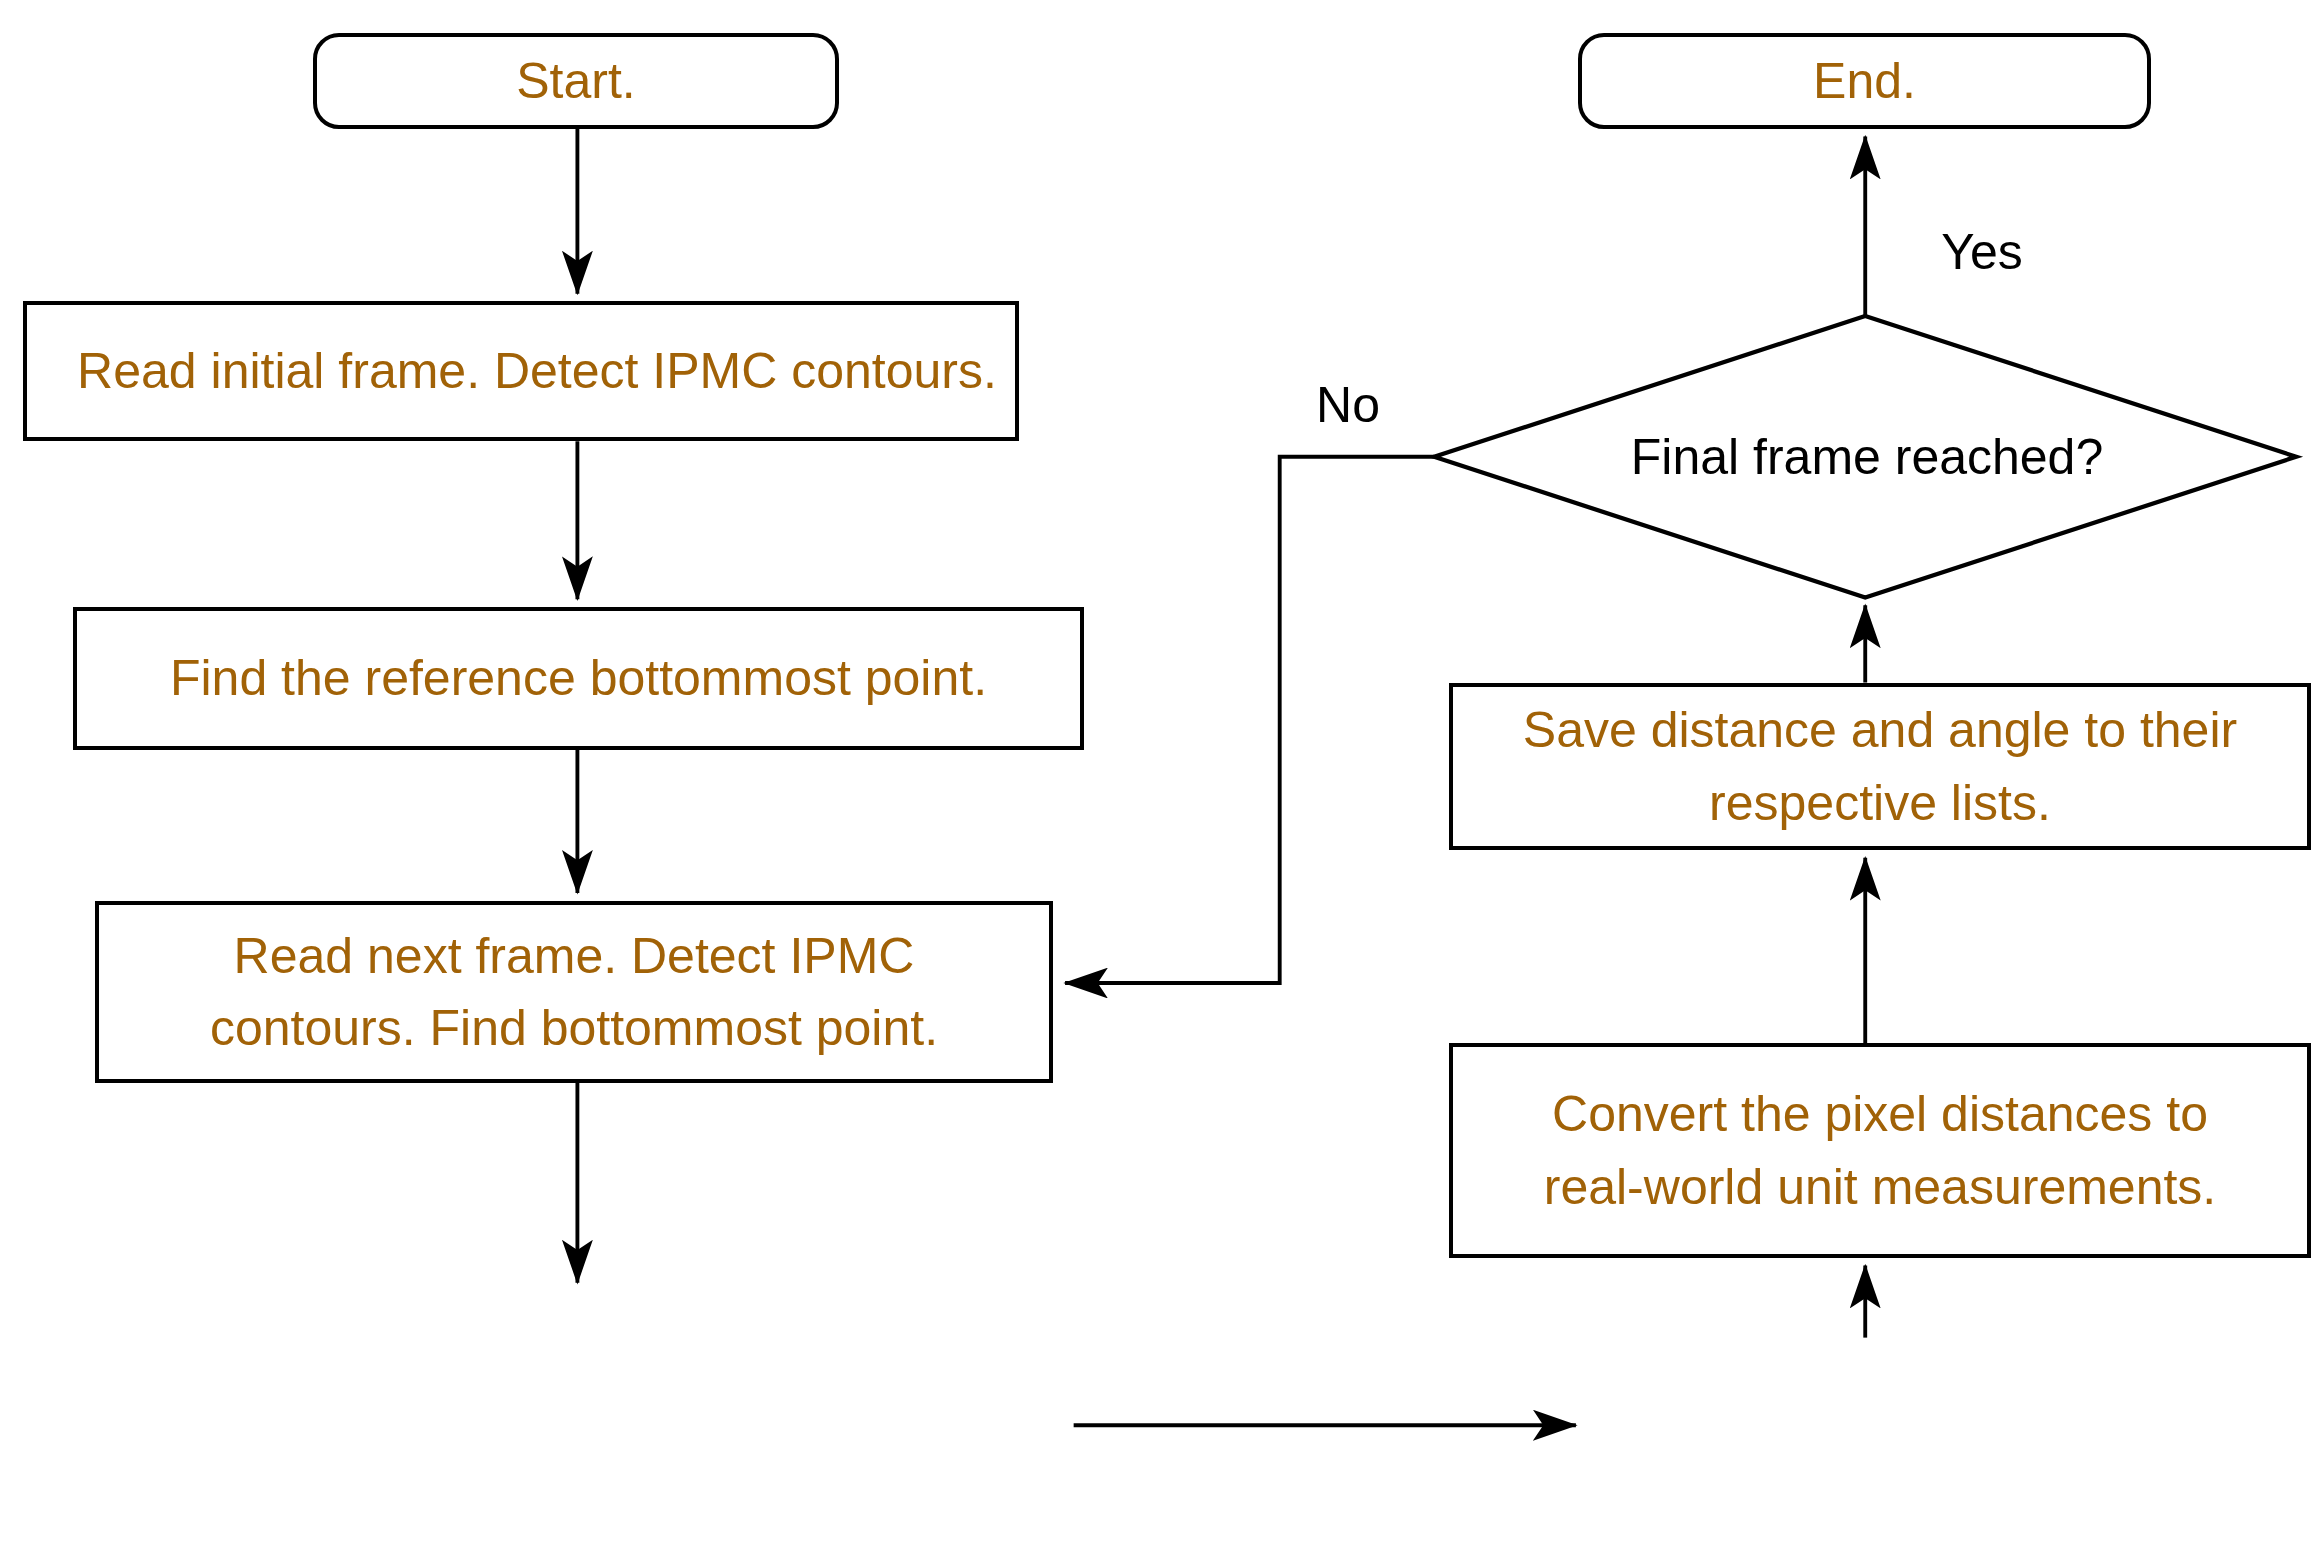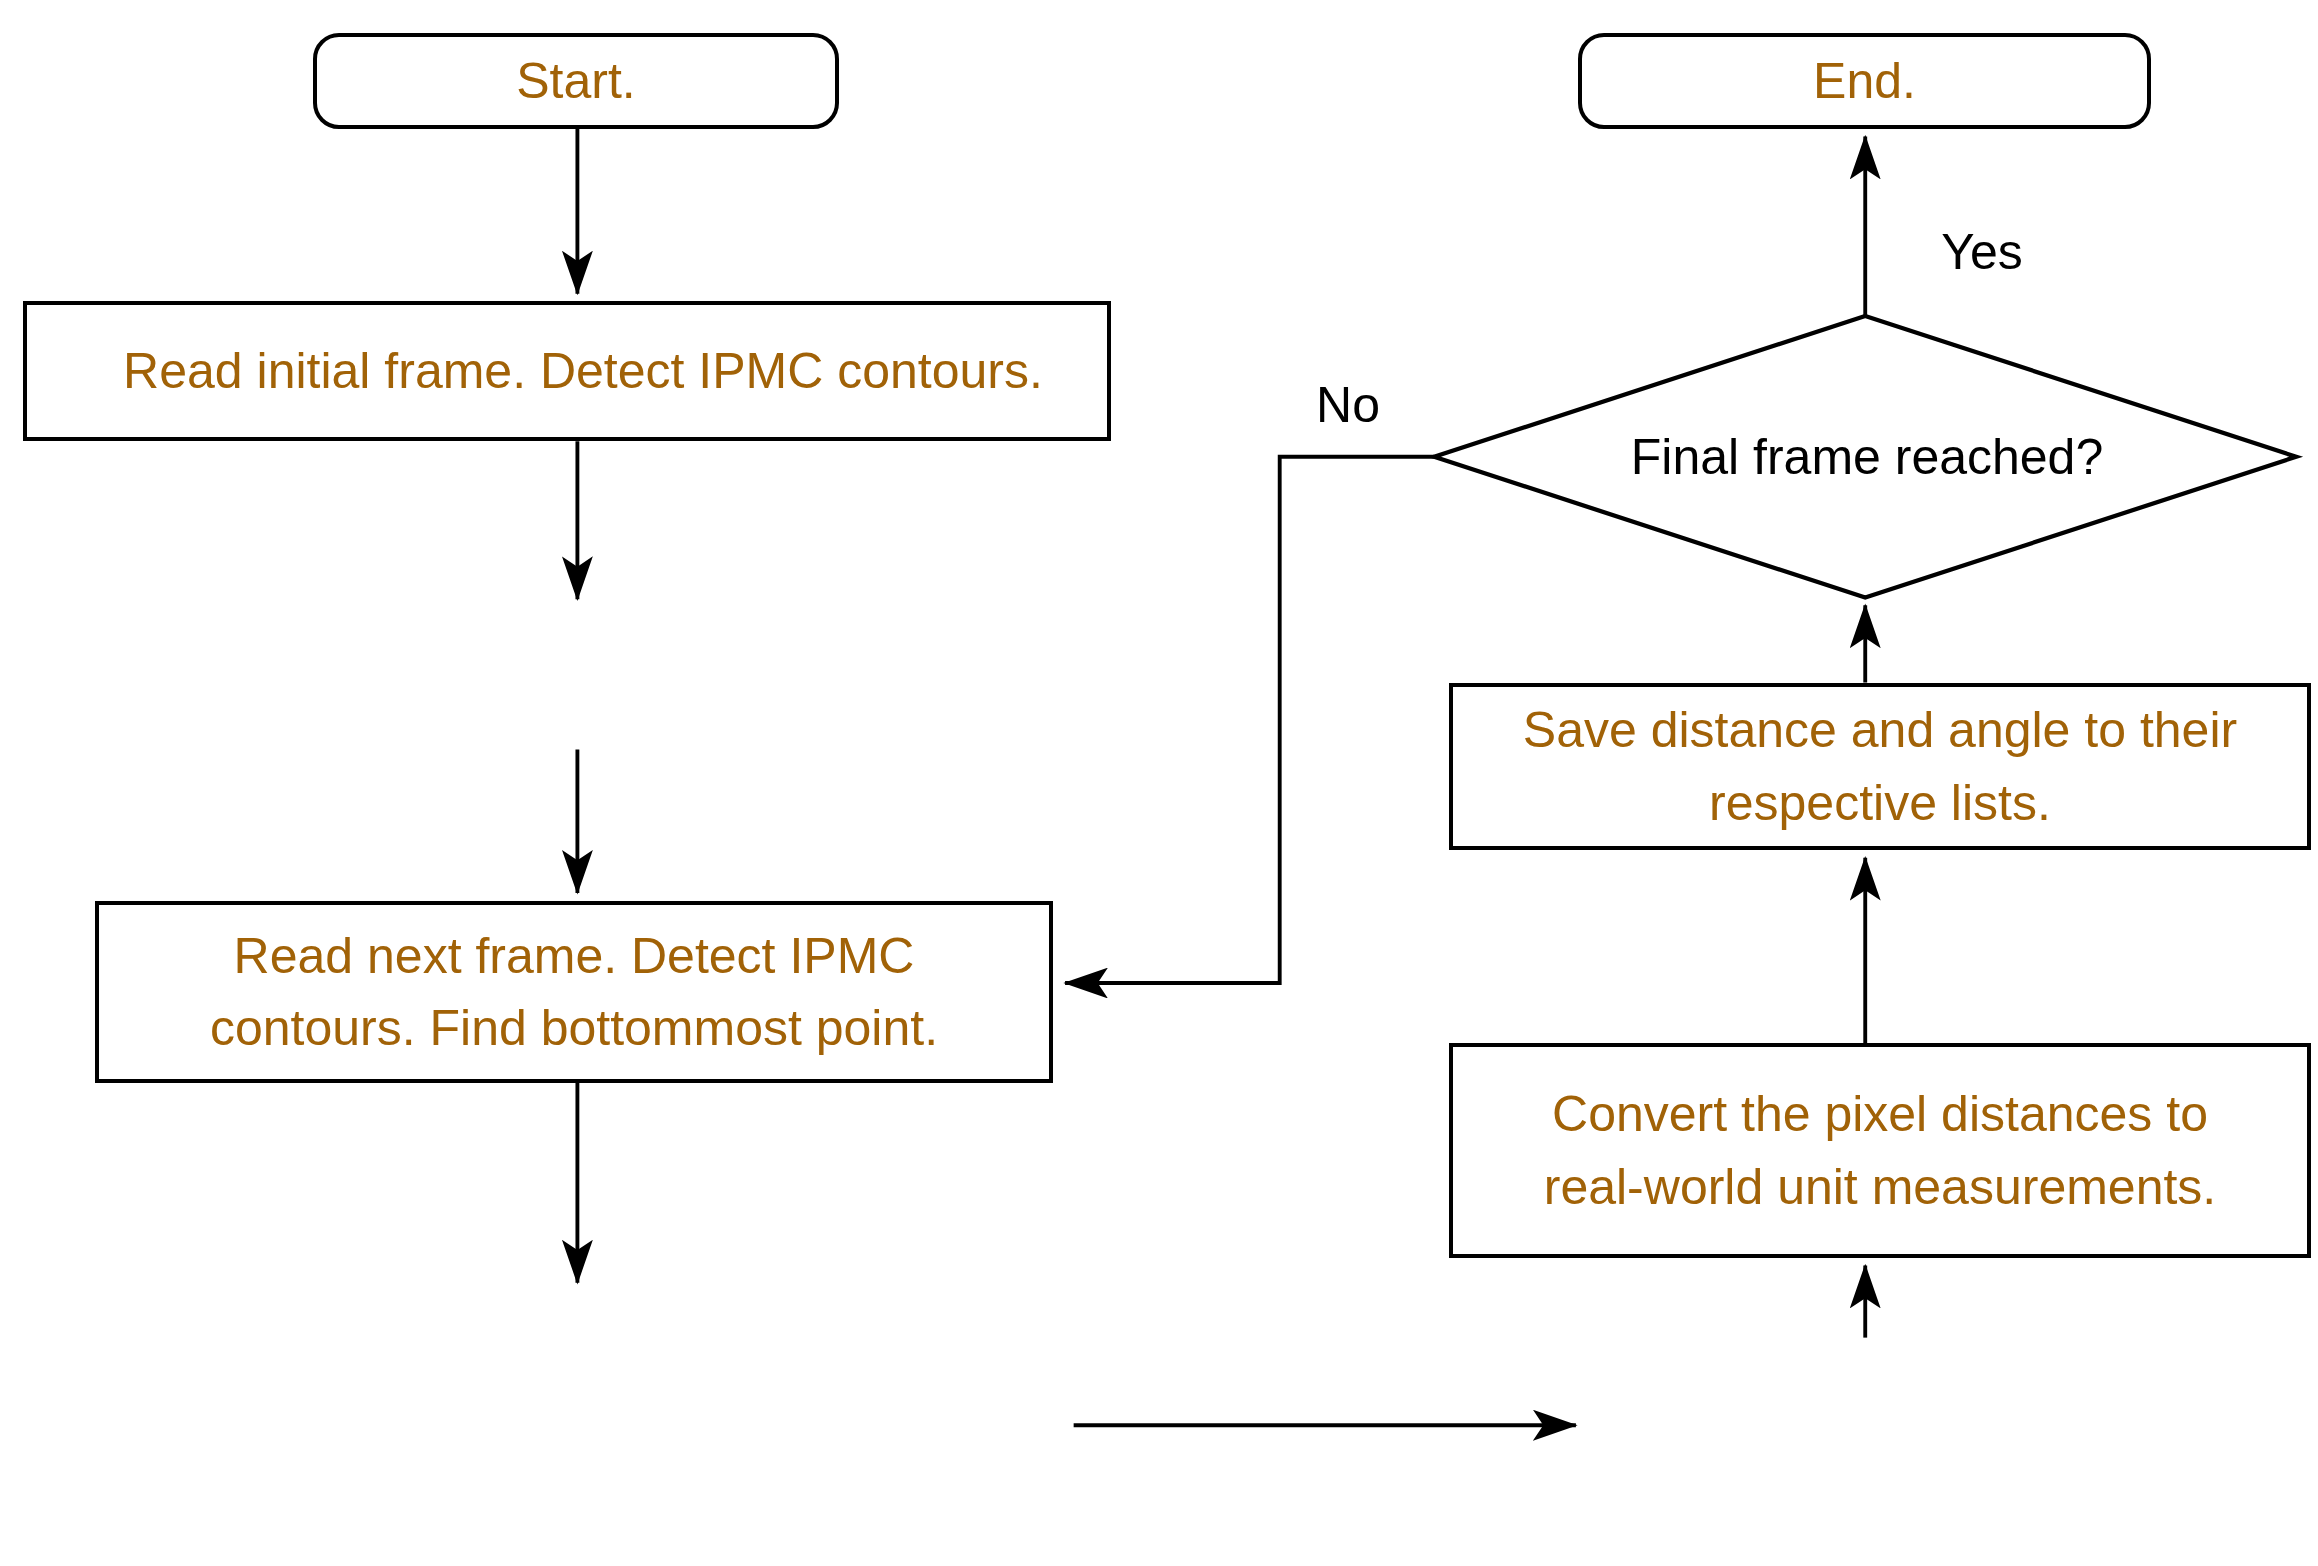--- a/index.html
+++ b/index.html
@@ -87,22 +87,23 @@
     <path d="M2172 1215 L2172 999" stroke="#000000" stroke-width="4.5" fill="none" marker-end="url(#ah)"></path>
     <path d="M2172 795 L2172 705" stroke="#000000" stroke-width="4.5" fill="none" marker-end="url(#ah)"></path>
     <path d="M2172 368 L2172 159" stroke="#000000" stroke-width="4.5" fill="none" marker-end="url(#ah)"></path>
     <path d="M1670 532 L1490 532 L1490 1145 L1240 1145" stroke="#000000" stroke-width="4.5" fill="none" marker-end="url(#ah)"></path>
 
     <polygon points="2172,368 2674,532 2172,696 1670,532" fill="#ffffff" stroke="#000000" stroke-width="5"></polygon>
   </svg>
 
   <div class="node terminator" style="left:313px; top:33px; width:526px; height:96px;">Start.</div>
 
-  <div class="node" style="left:23px; top:301px; width:1088px; height:140px;padding-left:32px;">Read initial frame. Detect IPMC contours.</div>
+  <div class="node" style="left:23px; top:301px; width:996px; height:140px;padding-left:32px;">Read initial frame. Detect IPMC contours.</div>
 
+  <div class="node" style="left:73px; top:607px; width:1011px; height:143px;">Find the reference bottommost point.</div>
 
   <div class="node" style="left:95px; top:901px; width:958px; height:182px;">Read next frame. Detect IPMC
 contours. Find bottommost point.</div>
 
 
   <div class="node terminator" style="left:1578px; top:33px; width:573px; height:96px;">End.</div>
 
   <div class="node" style="left:1449px; top:683px; width:862px; height:167px;">Save distance and angle to their
 respective lists.</div>
 

